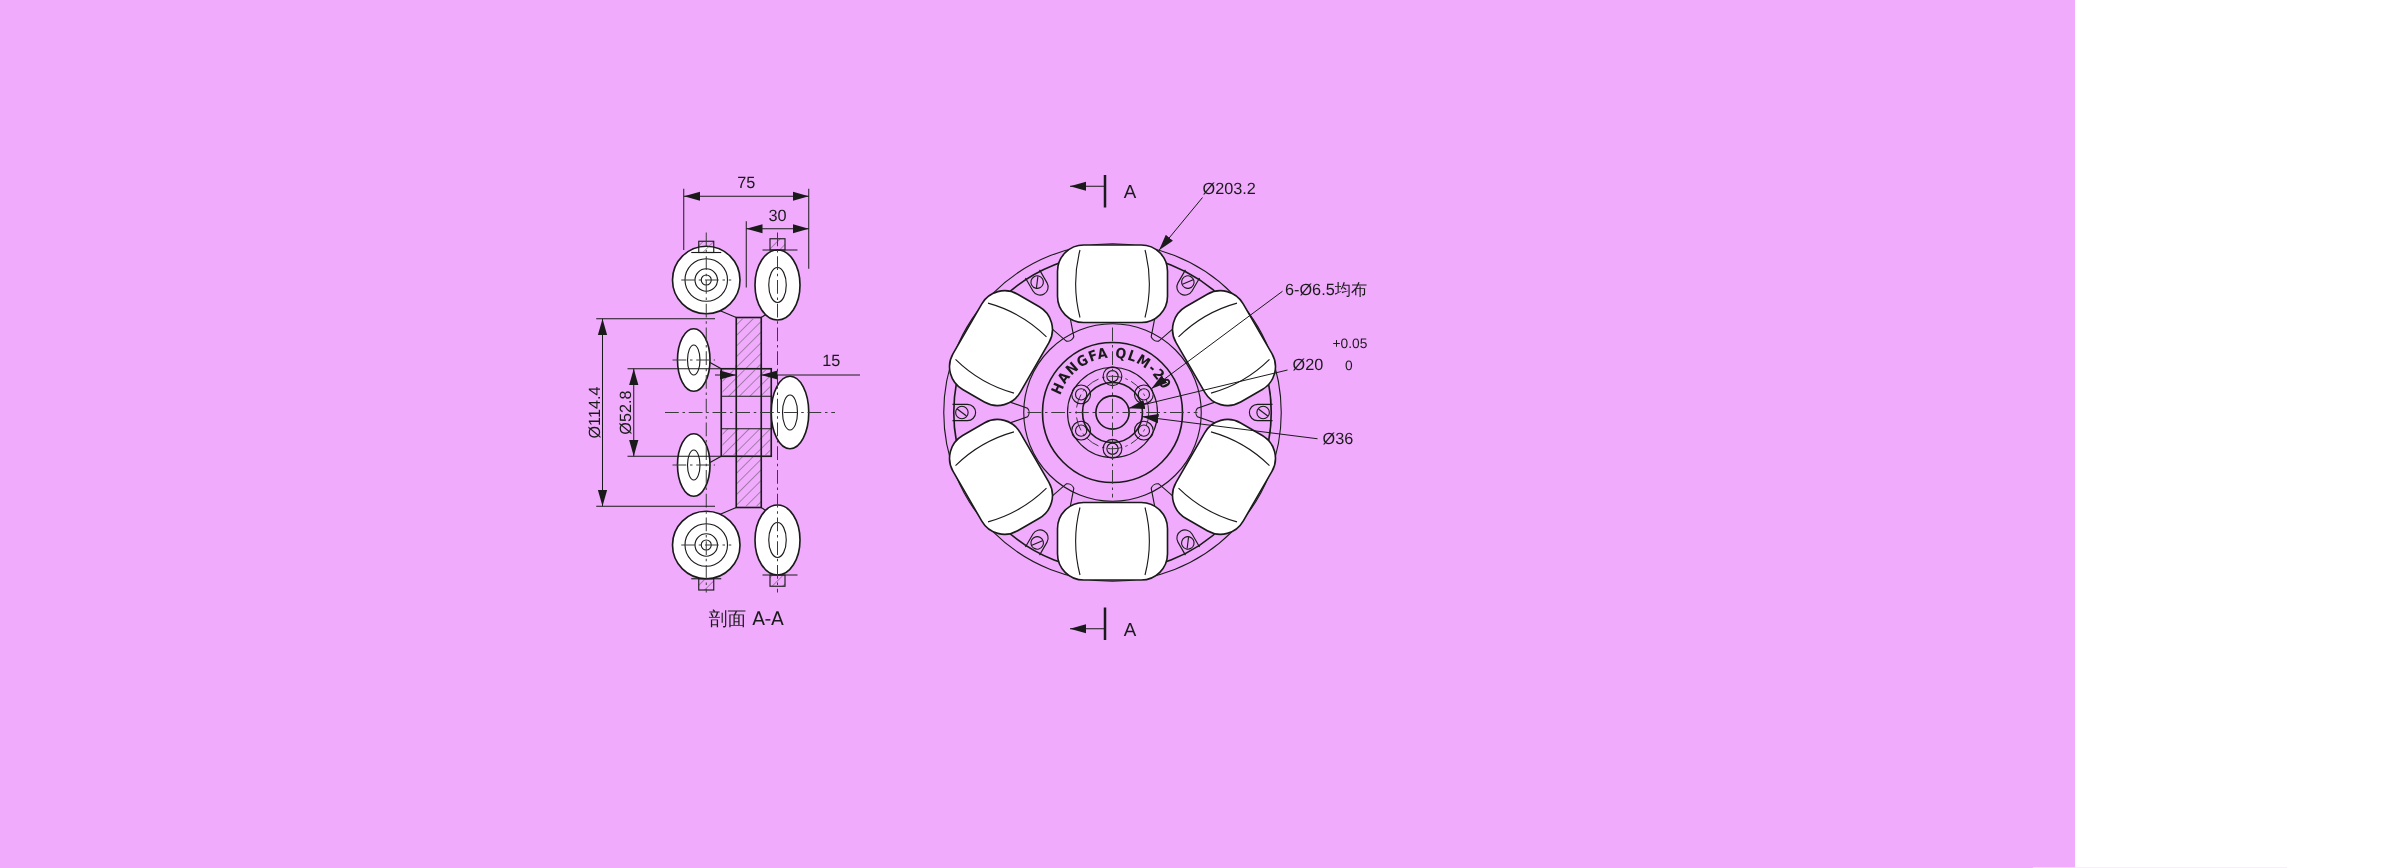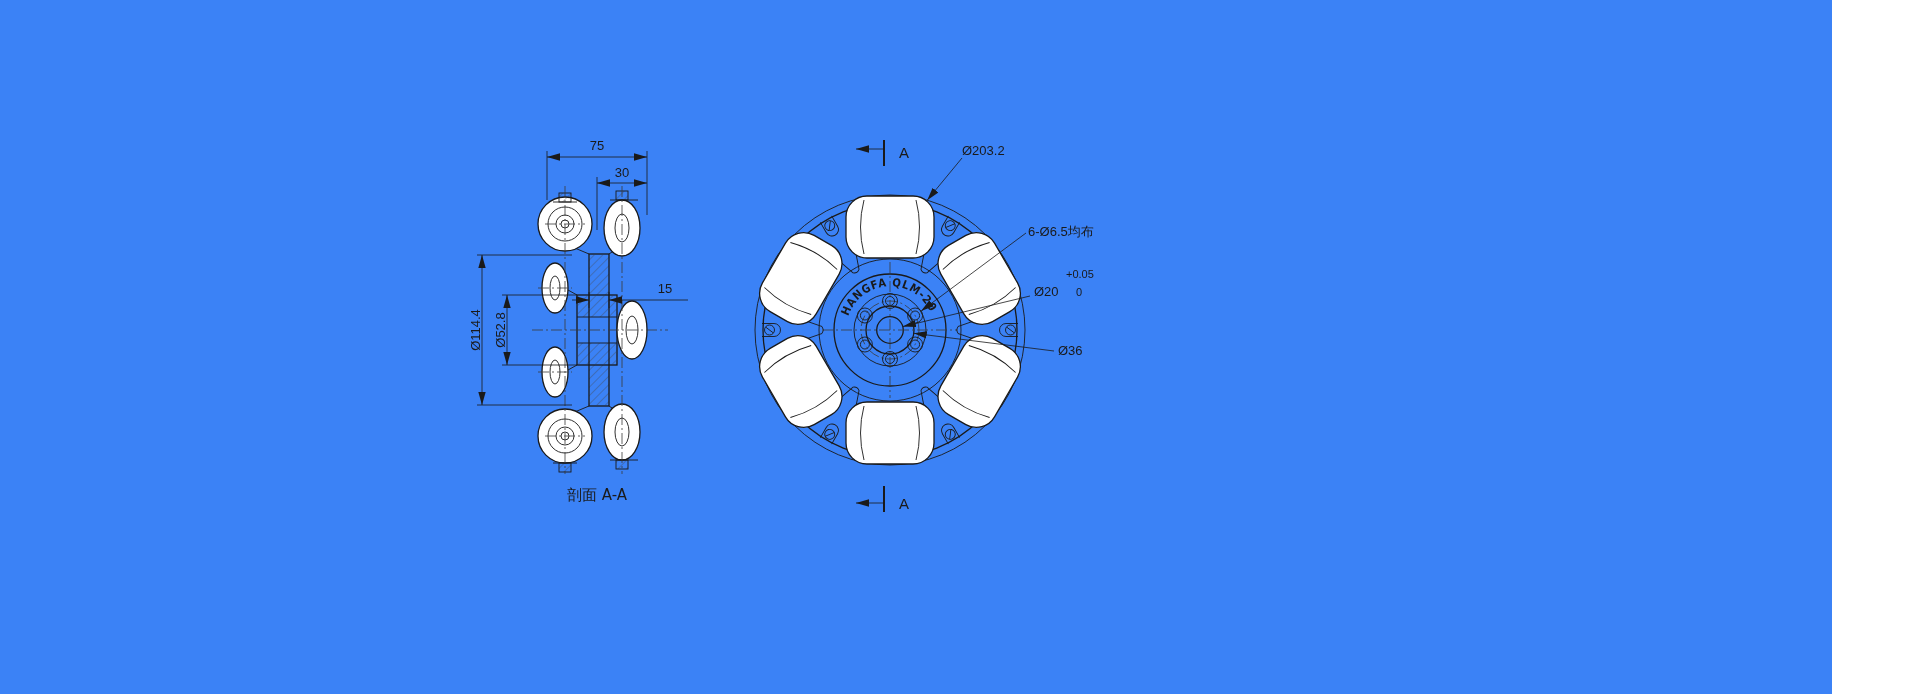--- a/index.html
+++ b/index.html
@@ -1,16 +1,16 @@
 <!DOCTYPE html>
 <html><head>
 <meta charset="utf-8">
 <style>
   html,body{margin:0;padding:0;background:#fff;}
-  .canvas{position:relative;width:1832px;height:694px;background:#3b82f6;overflow:hidden;}
+  .canvas{position:relative;width:1660px;height:694px;background:#f0abfc;overflow:hidden;}
   svg{display:block;}
   .dim{font:13px "Liberation Sans", sans-serif; fill:#1a1a1a;}
   .dim-small{font:11px "Liberation Sans", sans-serif; fill:#1a1a1a;}
   .viewlabel{font:15px "DejaVu Sans", sans-serif; fill:#1a1a1a;}
   .marker-letter{font:15px "Liberation Sans", sans-serif; fill:#1a1a1a;}
   .hubtext{font:bold 11.5px "DejaVu Sans", sans-serif; fill:#1a1a1a; letter-spacing:1px;}
   .obj{stroke:#1a1a1a; stroke-width:1.3; fill:none;}
   .obj-thin{stroke:#1a1a1a; stroke-width:0.9; fill:none;}
   .objw{stroke:#1a1a1a; stroke-width:1.3; fill:#ffffff;}
   .dimline{stroke:#1a1a1a; stroke-width:0.8; fill:none;}

